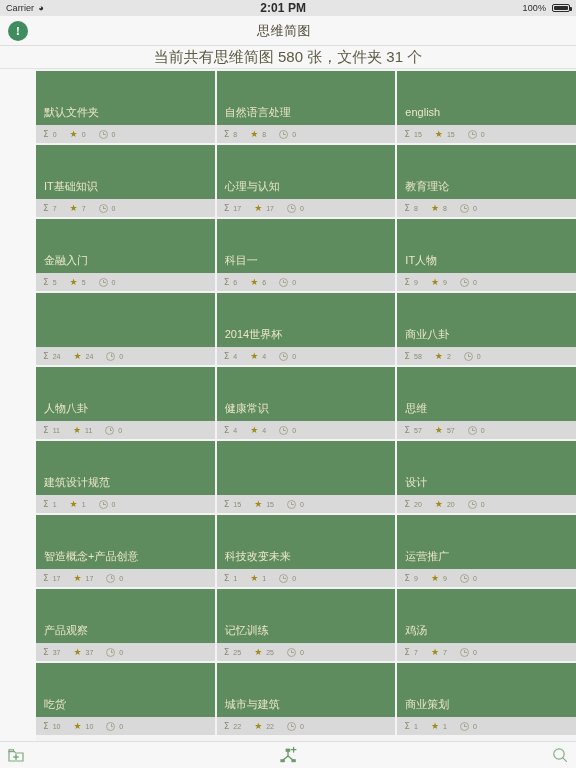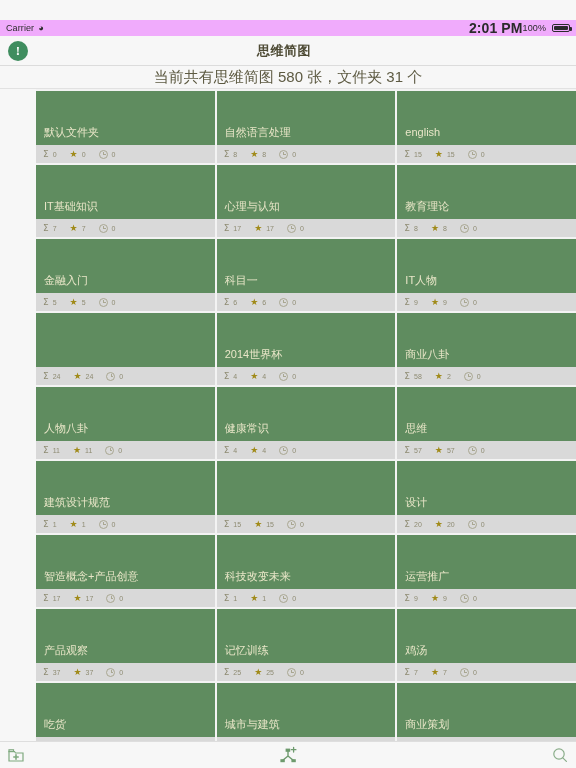--- a/index.html
+++ b/index.html
@@ -6,31 +6,30 @@
   html, body {
     width: 576px; height: 768px;
     background: #f7f7f7;
     font-family: "Liberation Sans", "DejaVu Sans", sans-serif;
     overflow: hidden;
   }
 
   
   .statusbar {
     height: 16px;
-    background: #f0abfc;
+    background: #e5e5e5;
     display: flex;
     align-items: center;
     padding: 0 6px;
     font-size: 9px;
     color: #2b2b2b;
     letter-spacing: .1px;
-    margin-top: 20px;
   }
   .statusbar .left { display: flex; align-items: center; gap: 4px; }
-  .statusbar .center { flex: 1; text-align: right; font-weight: bold; font-size: 14px; }
+  .statusbar .center { flex: 1; text-align: center; font-weight: bold; font-size: 12px; }
   .statusbar .right { display: flex; align-items: center; gap: 6px; }
   .wifi-glyph { font-size: 9px; line-height: 1; }
   .battery {
     width: 18px; height: 8px;
     border: 1px solid #2b2b2b;
     border-radius: 2px;
     position: relative;
     display: inline-block;
   }
   .battery::after {
@@ -51,21 +50,21 @@
   }
   .alert-badge {
     width: 20px; height: 20px; border-radius: 50%;
     background: #3f8d5f;
     display: flex; align-items: center; justify-content: center;
     color: #ffffff; font-size: 13px; font-weight: bold; line-height: 1;
     font-family: "Liberation Serif", serif;
   }
   .navbar .title {
     position: absolute; left: 0; right: 8px; text-align: center;
-    font-size: 13px; color: #4e4b35; font-weight: bold;
+    font-size: 13px; color: #4e4b35; font-weight: normal;
     letter-spacing: .5px;
     pointer-events: none;
   }
 
   
   .summary {
     height: 23px;
     background: #f7f7f7;
     display: flex; align-items: center; justify-content: center;
     font-size: 15px;

